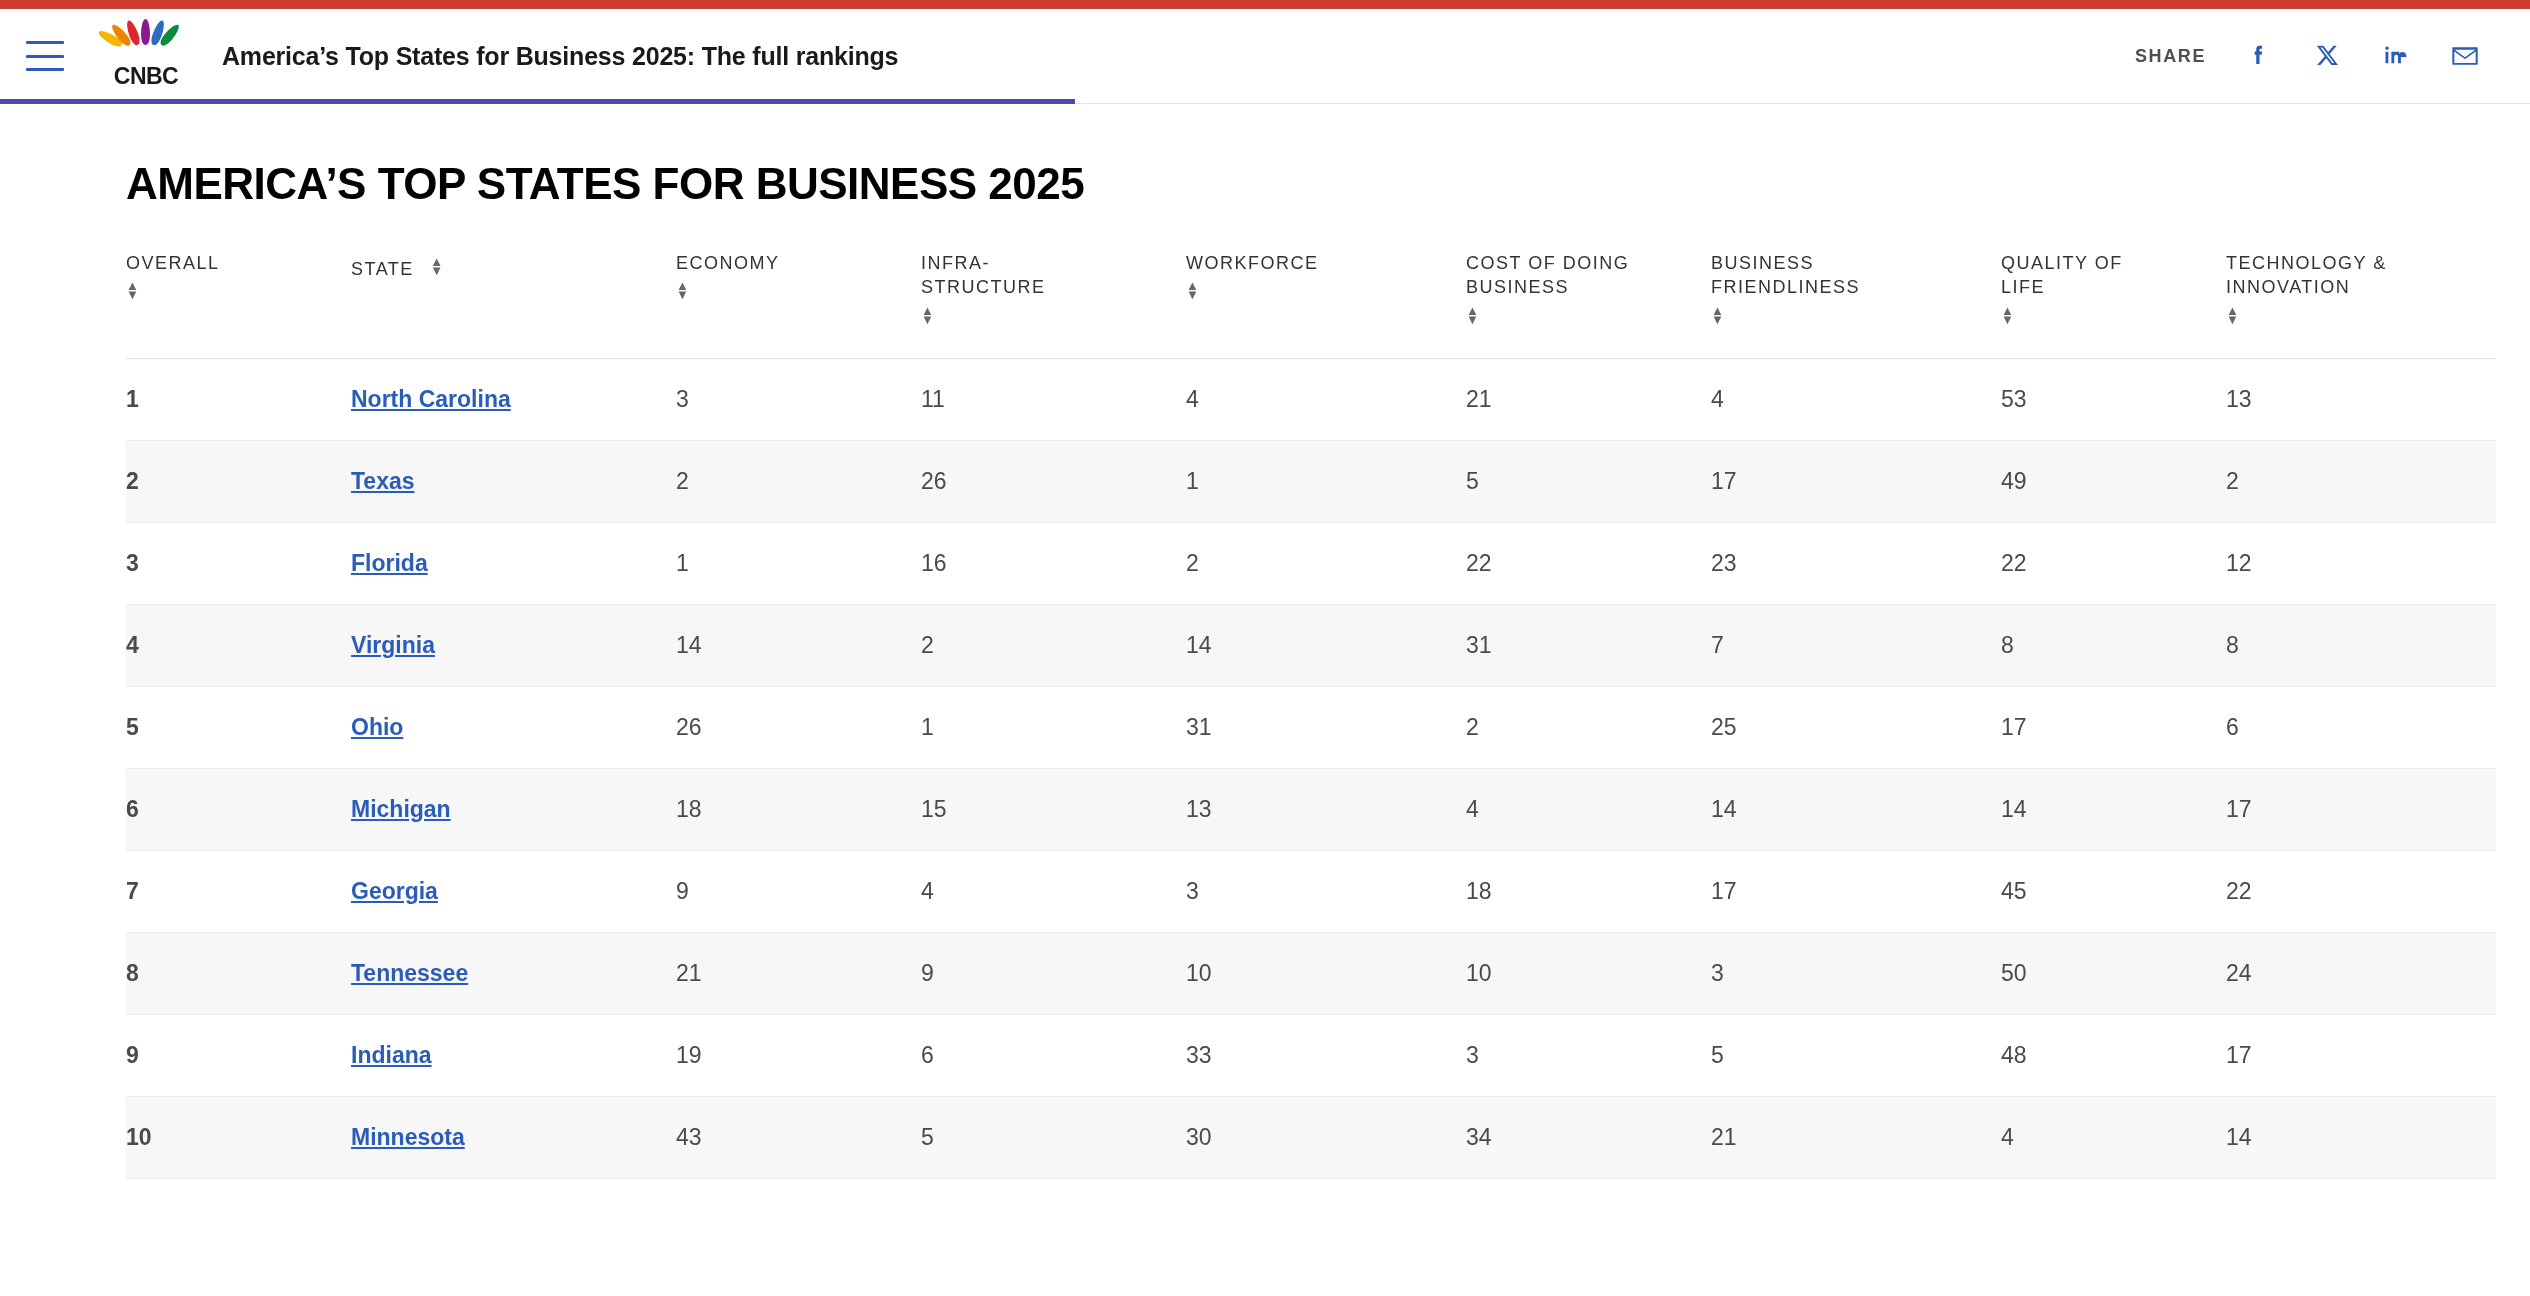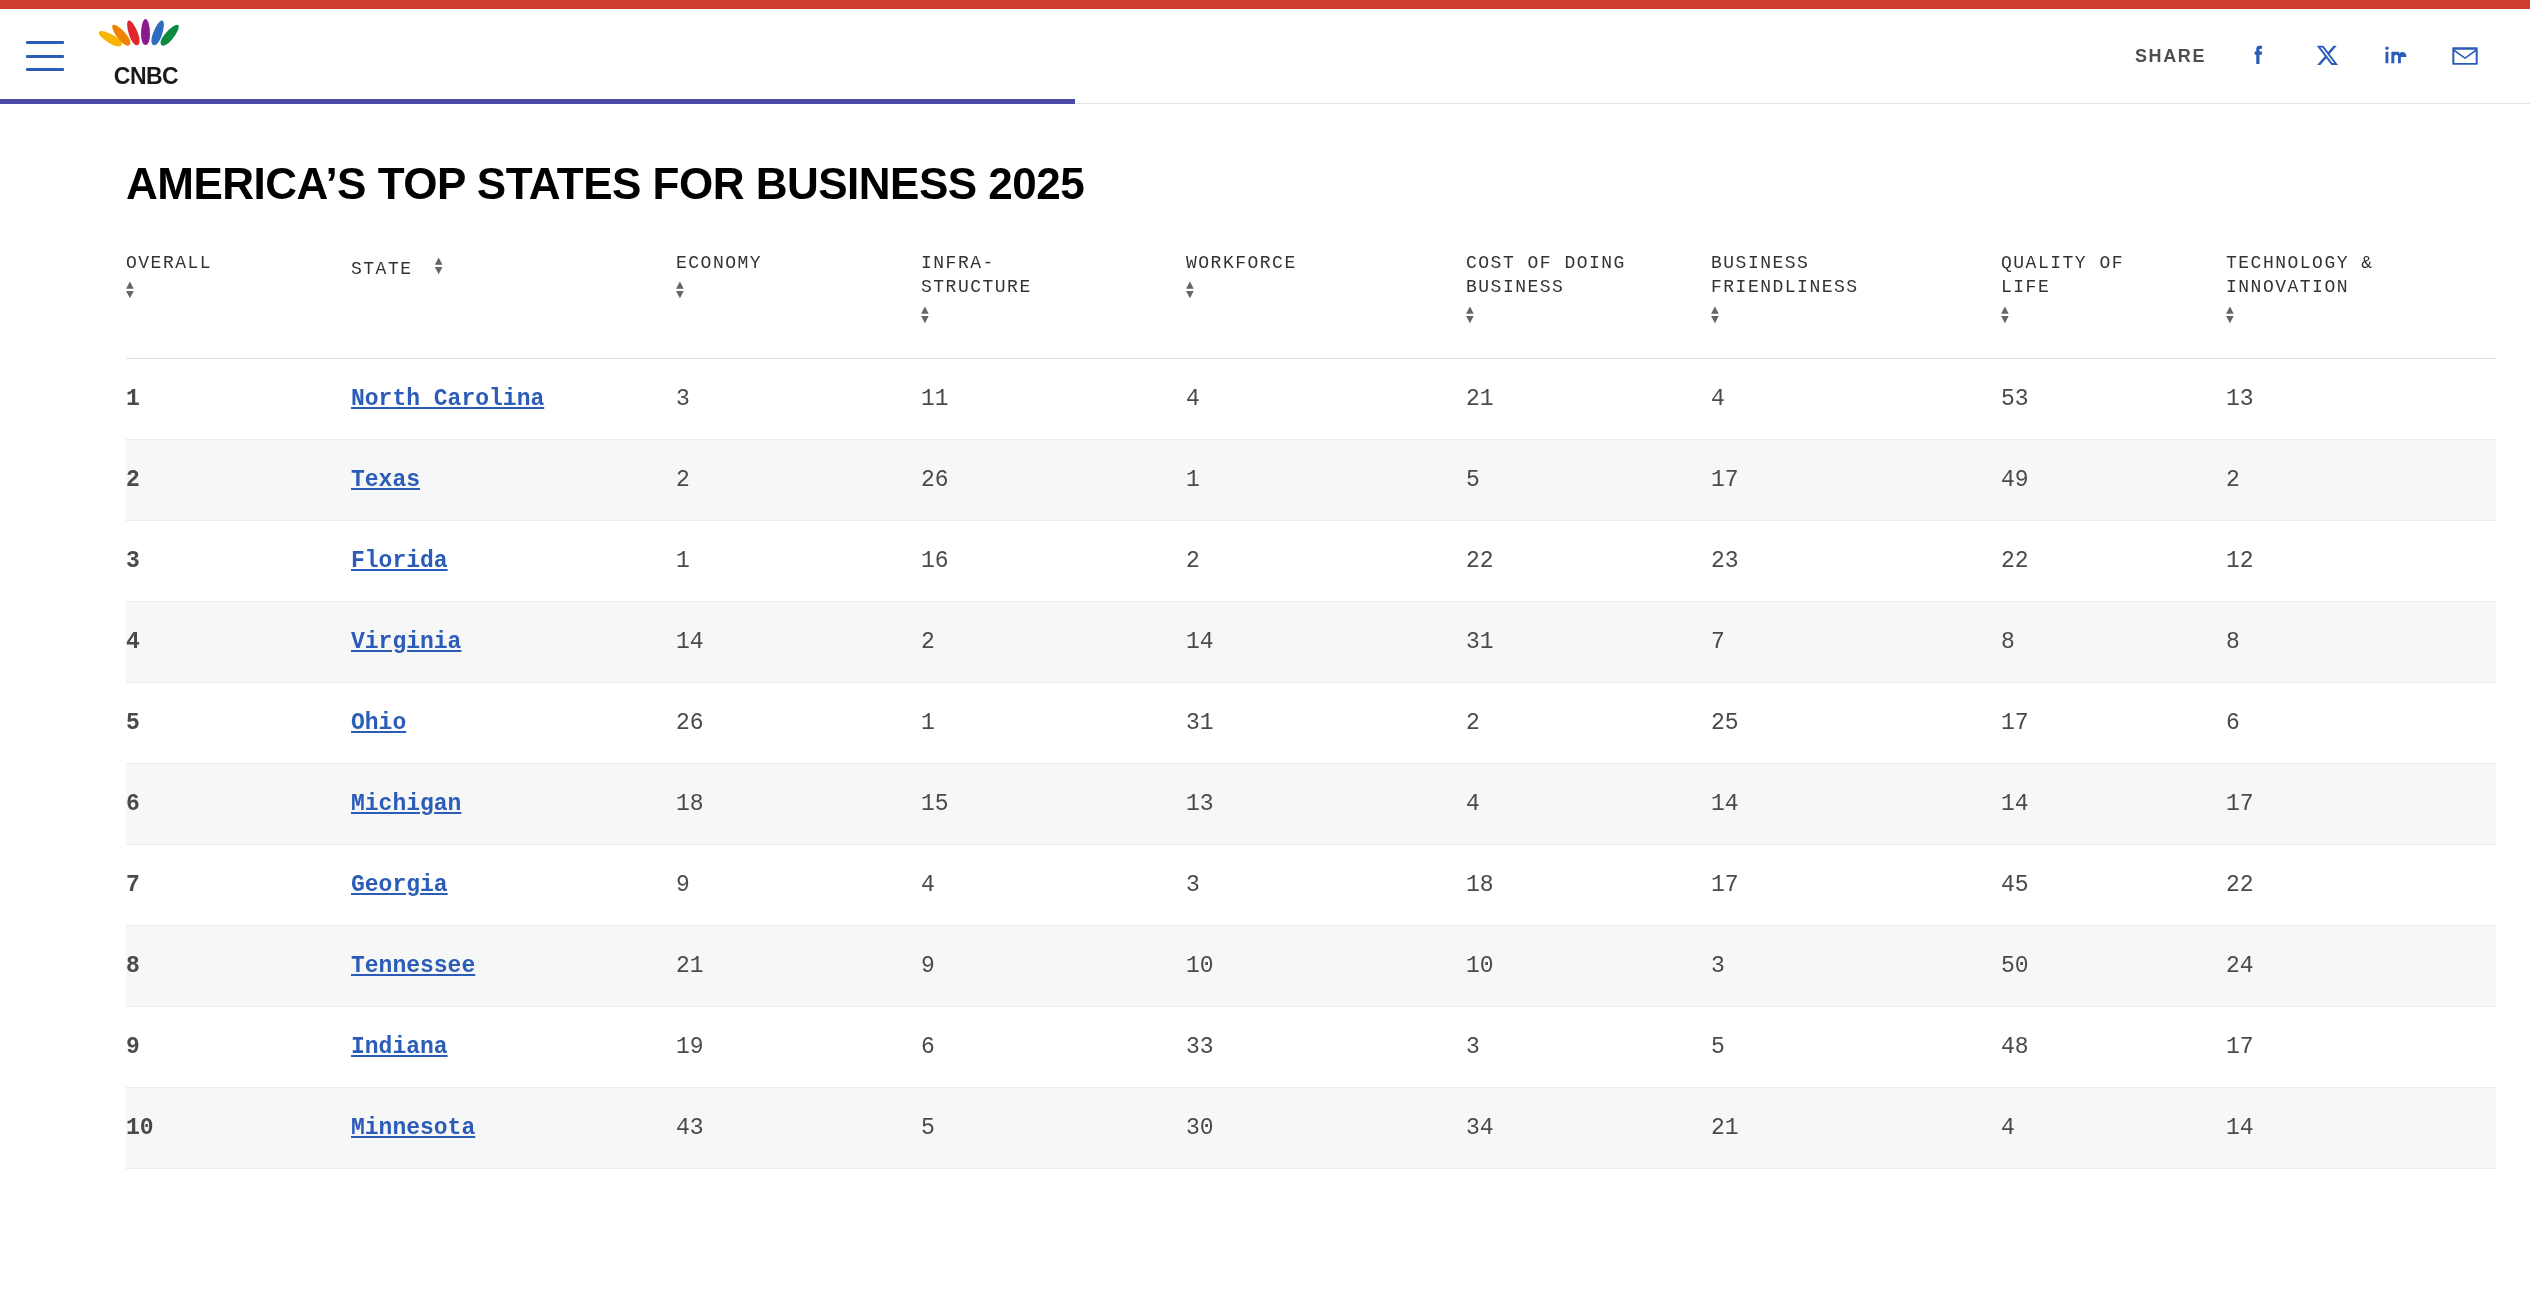--- a/index.html
+++ b/index.html
@@ -139,21 +139,20 @@
   }
 
   .table-wrap {
     margin: 42px 0 0 126px;
     width: 2270px;
   }
   table.rank {
     border-collapse: collapse;
     width: 100%;
     table-layout: fixed;
-    font-family: Liberation Mono, monospace;
   }
   table.rank thead th {
     text-align: left;
     vertical-align: top;
     font-size: 18px;
     letter-spacing: 1.5px;
     font-weight: normal;
     color: #333333;
     text-transform: uppercase;
     padding: 0 0 28px 0;
@@ -224,20 +223,21 @@
       <i style="left:3px;  transform:rotate(-60deg); background:#f7b500;"></i>
       <i style="left:11px; transform:rotate(-40deg); background:#ef8200;"></i>
       <i style="left:19px; transform:rotate(-20deg); background:#e0272f;"></i>
       <i style="left:27px; transform:rotate(0deg);   background:#8b1a8e;"></i>
       <i style="left:35px; transform:rotate(20deg);  background:#2d6cc0;"></i>
       <i style="left:43px; transform:rotate(40deg);  background:#0b8b3e;"></i>
     </div>
     <div class="logo-text">CNBC</div>
   </div>
 
+  <div class="headline">America’s Top States for Business 2025: The full rankings</div>
 
   <div class="share-area">
     <div class="share-label">SHARE</div>
 
     <div class="social-icon">
       <svg width="30" height="30" viewBox="0 0 24 24">
           <path fill="#2a5cb8" d="M15.3 8.4h-2.1V7c0-.6.4-.8.7-.8h1.4V3.7h-2c-2.2 0-2.7 1.6-2.7 2.7v2h-1.3v2.6h1.3v7.3h2.6v-7.3h1.8l.3-2.6z"></path>
         </svg>
     </div>
     <div class="social-icon">

